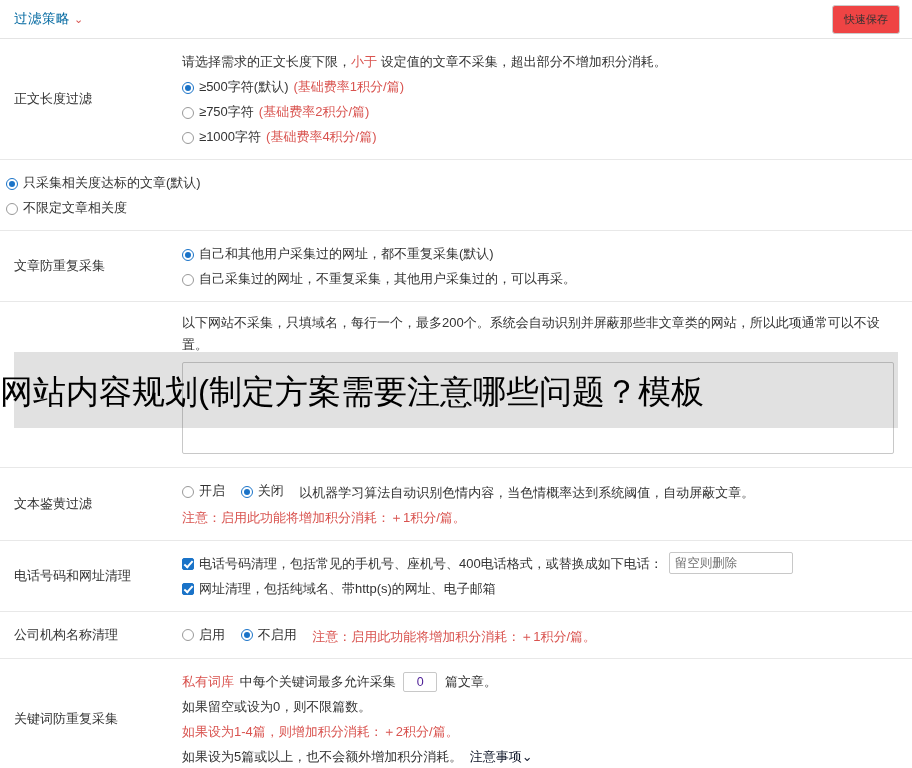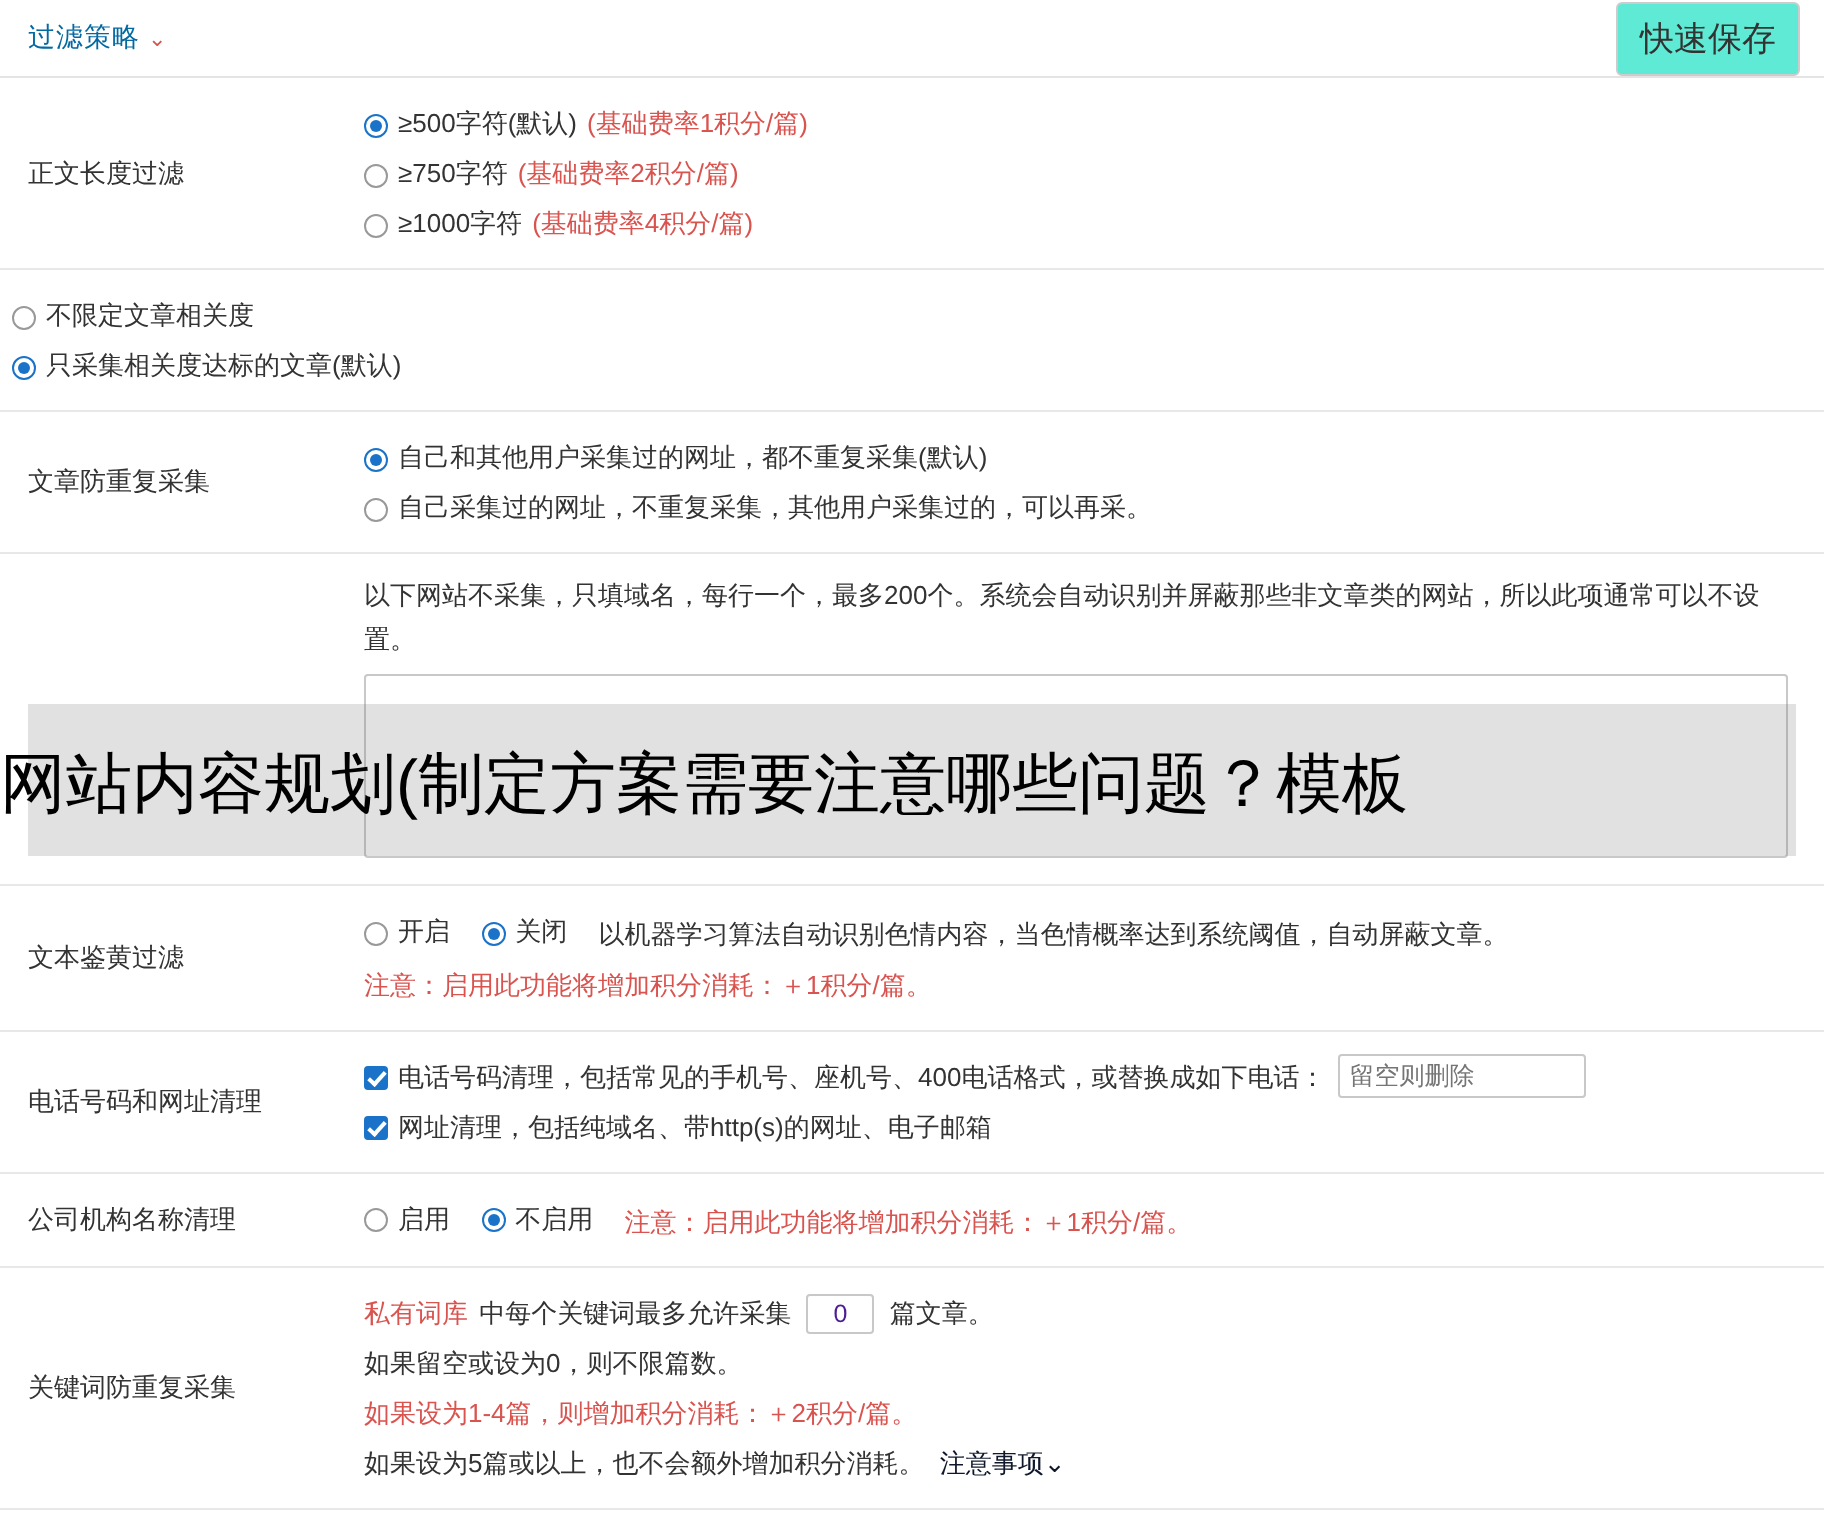--- a/index.html
+++ b/index.html
@@ -33,23 +33,23 @@
     letter-spacing: .5px;
   }
   .header-caret {
     color: #d9534f;
     font-size: 11px;
     margin-left: 4px;
   }
   .header-spacer { flex: 1; }
   .save-btn {
     border: 1px solid #cccccc;
-    background: #5eead4;
+    background: #ef4444;
     color: #333;
-    font-size: 17px;
+    font-size: 11px;
     border-radius: 3px;
     padding: 6px 11px;
     cursor: pointer;
     font-family: "Liberation Sans", sans-serif;
   }
 
   
   .row {
     display: flex;
     border-bottom: 1px solid #e8e8e8;
@@ -200,20 +200,23 @@
 <div class="header">
   <span class="header-title">过滤策略</span>
   <span class="header-caret">⌄</span>
   <span class="header-spacer"></span>
   <button class="save-btn">快速保存</button>
 </div>
 
 <div class="row">
   <div class="row-label">正文长度过滤</div>
   <div class="row-body">
+    <div class="line">
+      <span>请选择需求的正文长度下限，</span><span class="red">小于</span>&nbsp;<span>设定值的文章不采集，超出部分不增加积分消耗。</span>
+    </div>
     <div class="opt">
       <span class="radio checked"></span>
       <span>≥500字符(默认)</span>
       <span class="red" style="margin-left:5px">(基础费率1积分/篇)</span>
     </div>
     <div class="opt">
       <span class="radio"></span>
       <span>≥750字符</span>
       <span class="red" style="margin-left:5px">(基础费率2积分/篇)</span>
     </div>
@@ -221,26 +224,26 @@
       <span class="radio"></span>
       <span>≥1000字符</span>
       <span class="red" style="margin-left:5px">(基础费率4积分/篇)</span>
     </div>
   </div>
 </div>
 
 <div class="row">
   <div class="row-body">
     <div class="opt">
+      <span class="radio checked"></span>
+      <span>只采集相关度达标的文章(默认)</span>
+    </div>
+    <div class="opt">
       <span class="radio"></span>
       <span>不限定文章相关度</span>
-    </div>
-    <div class="opt">
-      <span class="radio checked"></span>
-      <span>只采集相关度达标的文章(默认)</span>
     </div>
   </div>
 </div>
 
 <div class="row">
   <div class="row-label">文章防重复采集</div>
   <div class="row-body">
     <div class="opt">
       <span class="radio checked"></span>
       <span>自己和其他用户采集过的网址，都不重复采集(默认)</span>

